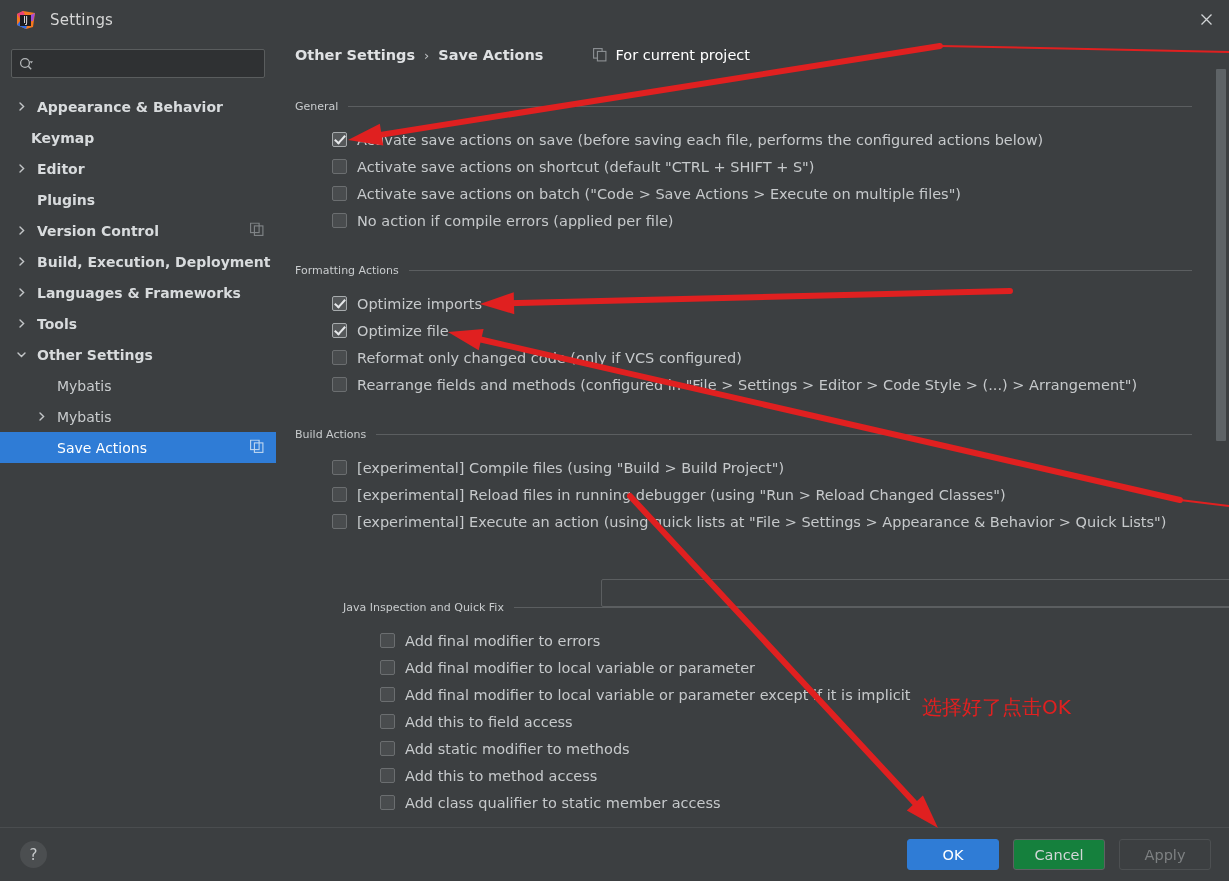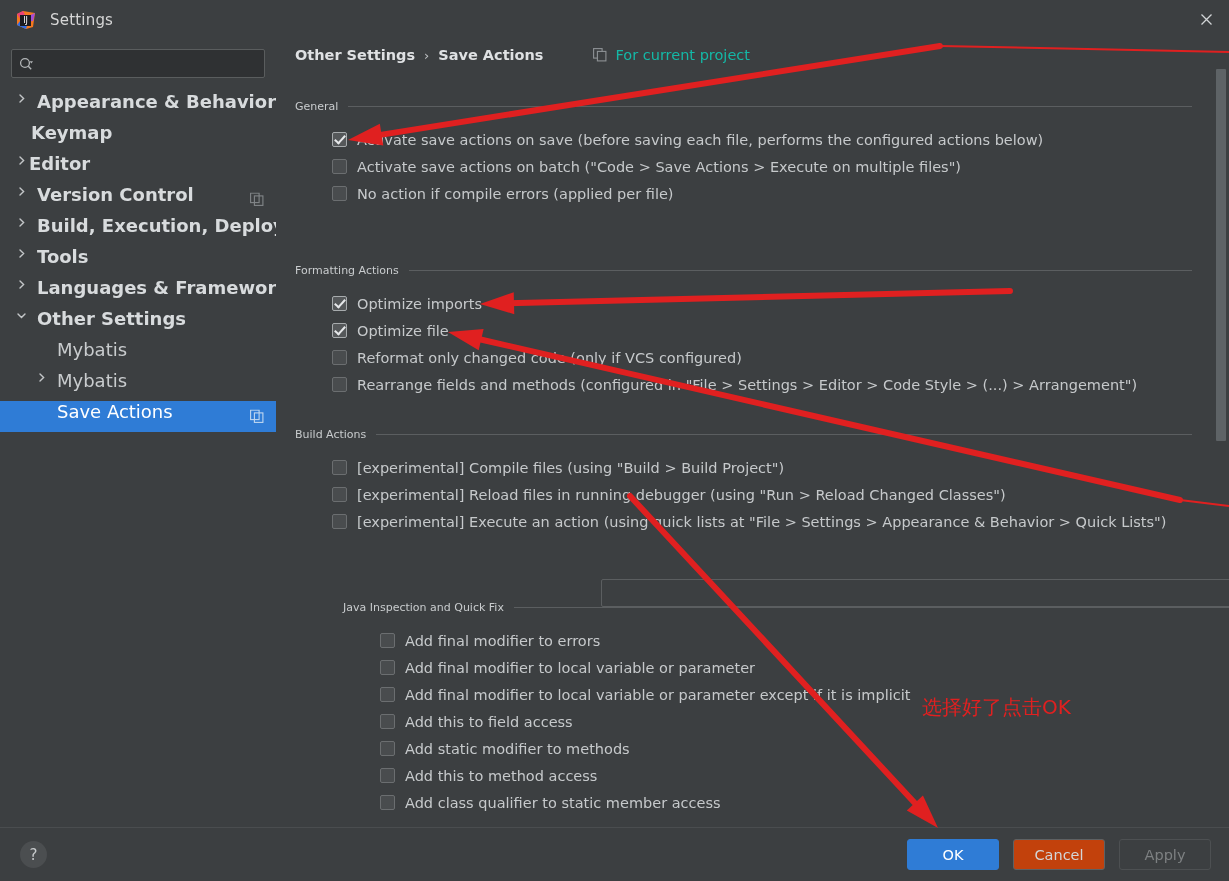--- a/index.html
+++ b/index.html
@@ -88,23 +88,24 @@
 
   #tree {
     position: absolute;
     left: 0; top: 52px;
     width: 276px;
   }
   .tree-row {
     position: relative;
     height: 31px;
     display: flex;
+    align-items: center;
     cursor: default;
     color: #c9ccce;
-    font-size: 18px;
+    font-size: 14px;
   }
   .tree-row.bold { font-weight: bold; color: #d8dbdd; }
   .tree-row.selected {
     background: #2f7cd6;
     color: #ffffff;
   }
   .tree-arrow {
     width: 15px; height: 15px;
     margin-left: 0;
     flex: 0 0 auto;
@@ -130,21 +131,21 @@
     position: absolute;
     left: 19px; top: 8px;
     display: flex; align-items: center;
     font-size: 14.5px;
   }
   .bc-item { font-weight: bold; color: #dfe1e3; }
   .bc-sep { margin: 0 9px; color: #bfc2c4; font-size: 13px; }
   #for-current-project {
     display: flex; align-items: center;
     margin-left: 50px;
-    color: #14b8a6;
+    color: #ffffff;
     font-size: 14.5px;
   }
   #fcp-icon { margin-right: 8px; display: flex; }
 
   .section {
     position: absolute;
     left: 19px;
     width: 897px;
   }
   .section-head {
@@ -258,21 +259,21 @@
     border: 1px solid transparent;
   }
   #ok-btn {
     left: 907px; width: 92px;
     background: #2f7cd6;
     color: #ffffff;
     border-color: #2f7cd6;
   }
   #cancel-btn {
     left: 1013px; width: 92px;
-    background: #c2410c;
+    background: #15803d;
     color: #d3d6d8;
     border-color: #5e6163;
   }
   #apply-btn {
     left: 1119px; width: 92px;
     background: #3c3f41;
     color: #7d8082;
     border-color: #4d5052;
     cursor: default;
   }
@@ -343,21 +344,26 @@
           <div class="tree-arrow"></div>
           <span class="tree-label" style="margin-left: 2px;">Keymap</span>
         </div>
         <div class="tree-row bold">
           <div style="width: 14px; flex: 0 0 auto;"></div>
           <div class="tree-arrow">
             <svg width="11" height="11" viewBox="0 0 11 11">
               <path d="M4 2 L7.6 5.5 L4 9" stroke="#c3c6c8" stroke-width="1.4" fill="none" stroke-linecap="round"></path>
             </svg>
           </div>
-          <span class="tree-label" style="margin-left: 0;">Editor</span>
+          <span class="tree-label" style="margin-left: 8px;">Editor</span>
+        </div>
+        <div class="tree-row bold">
+          <div style="width: 14px; flex: 0 0 auto;"></div>
+          <div class="tree-arrow"></div>
+          <span class="tree-label" style="margin-left: 8px;">Plugins</span>
         </div>
         <div class="tree-row bold">
           <div style="width: 14px; flex: 0 0 auto;"></div>
           <div class="tree-arrow">
             <svg width="11" height="11" viewBox="0 0 11 11">
               <path d="M4 2 L7.6 5.5 L4 9" stroke="#c3c6c8" stroke-width="1.4" fill="none" stroke-linecap="round"></path>
             </svg>
           </div>
           <span class="tree-label" style="margin-left: 8px;">Version Control</span>
           <span class="tree-badge"><svg width="14" height="14" viewBox="0 0 14 14">
@@ -374,30 +380,30 @@
           </div>
           <span class="tree-label" style="margin-left: 8px;">Build, Execution, Deployment</span>
         </div>
         <div class="tree-row bold">
           <div style="width: 14px; flex: 0 0 auto;"></div>
           <div class="tree-arrow">
             <svg width="11" height="11" viewBox="0 0 11 11">
               <path d="M4 2 L7.6 5.5 L4 9" stroke="#c3c6c8" stroke-width="1.4" fill="none" stroke-linecap="round"></path>
             </svg>
           </div>
+          <span class="tree-label" style="margin-left: 8px;">Languages &amp; Frameworks</span>
+        </div>
+        <div class="tree-row bold">
+          <div style="width: 14px; flex: 0 0 auto;"></div>
+          <div class="tree-arrow">
+            <svg width="11" height="11" viewBox="0 0 11 11">
+              <path d="M4 2 L7.6 5.5 L4 9" stroke="#c3c6c8" stroke-width="1.4" fill="none" stroke-linecap="round"></path>
+            </svg>
+          </div>
           <span class="tree-label" style="margin-left: 8px;">Tools</span>
-        </div>
-        <div class="tree-row bold">
-          <div style="width: 14px; flex: 0 0 auto;"></div>
-          <div class="tree-arrow">
-            <svg width="11" height="11" viewBox="0 0 11 11">
-              <path d="M4 2 L7.6 5.5 L4 9" stroke="#c3c6c8" stroke-width="1.4" fill="none" stroke-linecap="round"></path>
-            </svg>
-          </div>
-          <span class="tree-label" style="margin-left: 8px;">Languages &amp; Frameworks</span>
         </div>
         <div class="tree-row bold">
           <div style="width: 14px; flex: 0 0 auto;"></div>
           <div class="tree-arrow">
             <svg width="11" height="11" viewBox="0 0 11 11">
               <path d="M2 4 L5.5 7.6 L9 4" stroke="#c3c6c8" stroke-width="1.4" fill="none" stroke-linecap="round"></path>
             </svg>
           </div>
           <span class="tree-label" style="margin-left: 8px;">Other Settings</span>
         </div>
@@ -447,20 +453,24 @@
     <div id="sections-host">
         <div class="section" style="top: 57px;">
           <div class="section-head">
             <div class="section-title">General</div>
             <div class="section-rule"></div>
           </div>
           <div class="opt-list">
             <div class="opt-row">
               <span class="cb on"></span>
               <span class="opt-label">Activate save actions on save (before saving each file, performs the configured actions below)</span>
+            </div>
+            <div class="opt-row">
+              <span class="cb off"></span>
+              <span class="opt-label">Activate save actions on shortcut (default "CTRL + SHIFT + S")</span>
             </div>
             <div class="opt-row">
               <span class="cb off"></span>
               <span class="opt-label">Activate save actions on batch ("Code &gt; Save Actions &gt; Execute on multiple files")</span>
             </div>
             <div class="opt-row">
               <span class="cb off"></span>
               <span class="opt-label">No action if compile errors (applied per file)</span>
             </div>
           </div>

